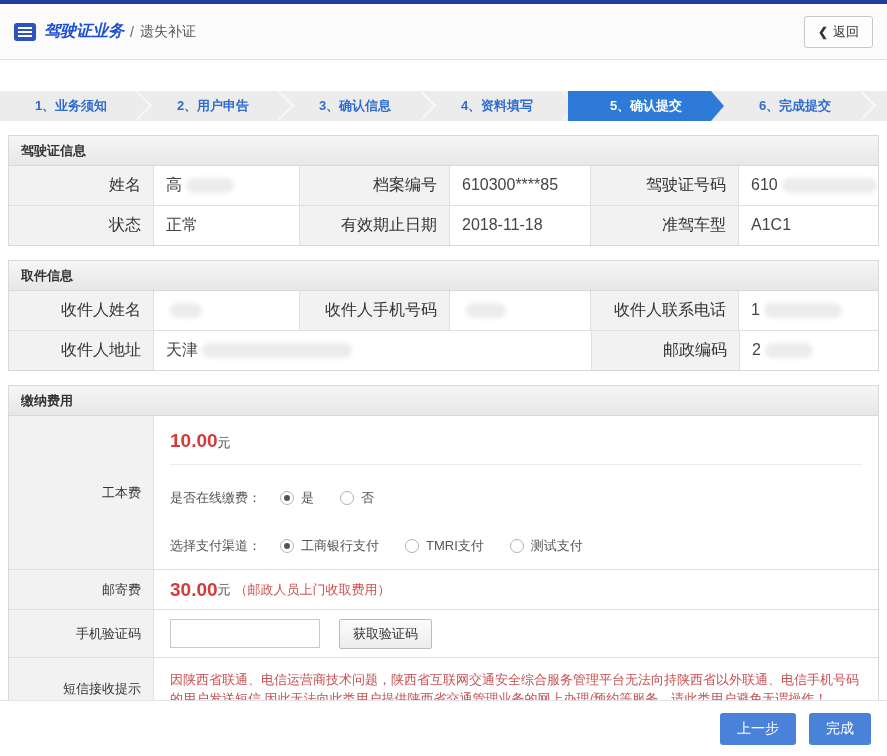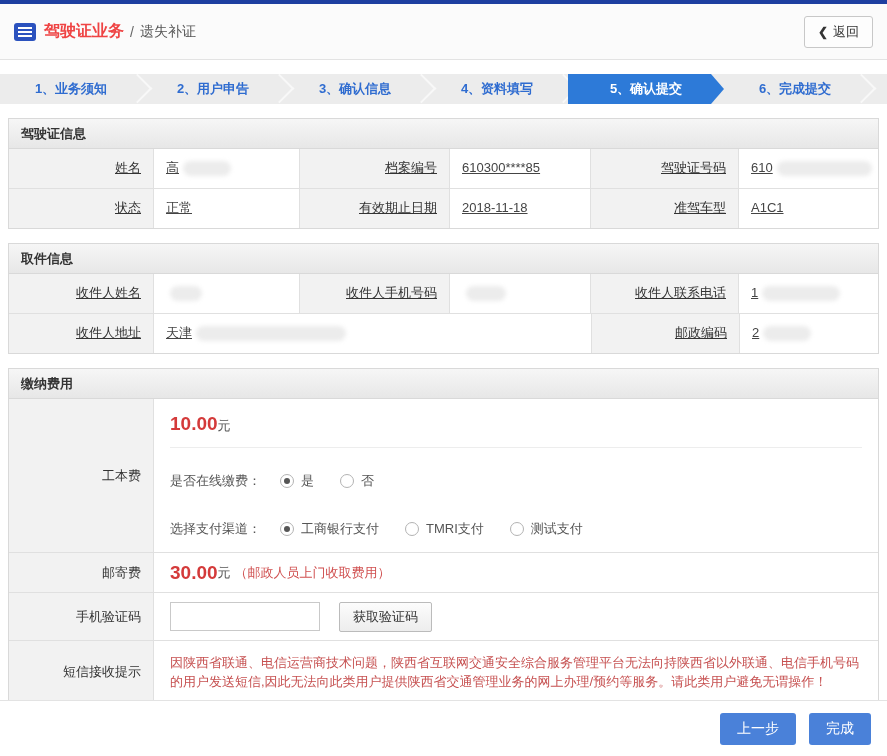--- a/index.html
+++ b/index.html
@@ -7,44 +7,44 @@
   body { position:relative; overflow:hidden; }
 
   
   .topbar { height:4px; background:#1e3fa0; }
 
   
   .header { height:56px; background:#fbfbfb; border-bottom:1px solid #e3e3e3; display:flex; align-items:center; padding:0 14px; }
   .hd-icon { width:22px; height:18px; background:#2b52be; border-radius:3px; margin-right:8px; position:relative; flex:none; }
   .hd-icon::before { content:""; position:absolute; left:4px; right:4px; top:4px; height:10px;
      background:repeating-linear-gradient(180deg,#fff 0 2px,transparent 2px 4px); }
-  .hd-title { font-size:16px; font-weight:bold; color:#ef4444; }
+  .hd-title { font-size:16px; font-weight:bold; color:#1d4ed8;font-style:italic; }
   .hd-sep { font-size:14px; color:#666; margin:0 6px; }
   .hd-sub { font-size:14px; color:#555;text-align:center; }
   .back-btn { margin-left:auto; background:#fdfdfd; border:1px solid #c8c8c8; border-radius:3px;
      padding:6px 13px; font-size:13px; color:#333; cursor:pointer; display:flex; align-items:center; gap:5px; }
   .back-chev { font-size:12px; color:#333; font-weight:bold; }
 
   
-  .steps { margin-top:14px; height:30px; background:#ececec; display:flex; }
+  .steps { margin-top:31px; height:30px; background:#ececec; display:flex; }
   .step { position:relative; width:142px; height:30px; line-height:30px; text-align:center;
      font-size:13px; font-weight:bold; color:#2f6cd0; cursor:pointer; }
   .step .chev { position:absolute; right:-6px; top:4px; width:21px; height:21px;
      border-top:2px solid #f8f8f8; border-right:2px solid #f8f8f8; transform:rotate(45deg); z-index:1; }
   .step.active { background:#2d7ad8; color:#fff; z-index:2;
      clip-path:polygon(0 0, calc(100% - 13px) 0, 100% 50%, calc(100% - 13px) 100%, 0 100%); width:156px; }
   .steps .filler { flex:1; }
 
   
   .panel { margin:14px 8px 0 8px; border:1px solid #d9d9d9; }
   .panel-hd { height:30px; line-height:29px; padding:0 12px; font-size:13px; font-weight:bold; color:#333;
      background:linear-gradient(180deg,#f6f6f6,#e7e7e7); border-bottom:1px solid #d9d9d9; }
   .irow { display:flex; }
   .irow + .irow { border-top:1px solid #e0e0e0; }
-  .cell { height:39px; line-height:38px; font-size:13px; padding:0 12px; overflow:hidden; white-space:nowrap;text-decoration:underline; }
+  .cell { height:39px; line-height:38px; font-size:16px; padding:0 12px; overflow:hidden; white-space:nowrap; }
   .lbl { width:145px; flex:none; background:#f2f2f2; color:#333; text-align:right; border-right:1px solid #e0e0e0; }
   .lbl2 { width:150px; } .lbl3 { width:148px; }
   .val { color:#444; background:#fff; border-right:1px solid #e0e0e0; }
   .v1 { width:146px; } .v2 { width:141px; } .v3 { flex:1; border-right:none; }
   .vwide { width:438px; }
   .smudge { display:inline-block; height:15px; background:#ececec; border-radius:8px; filter:blur(2px);
      vertical-align:middle; margin-left:4px; }
 
   
   .prow { display:flex; }

